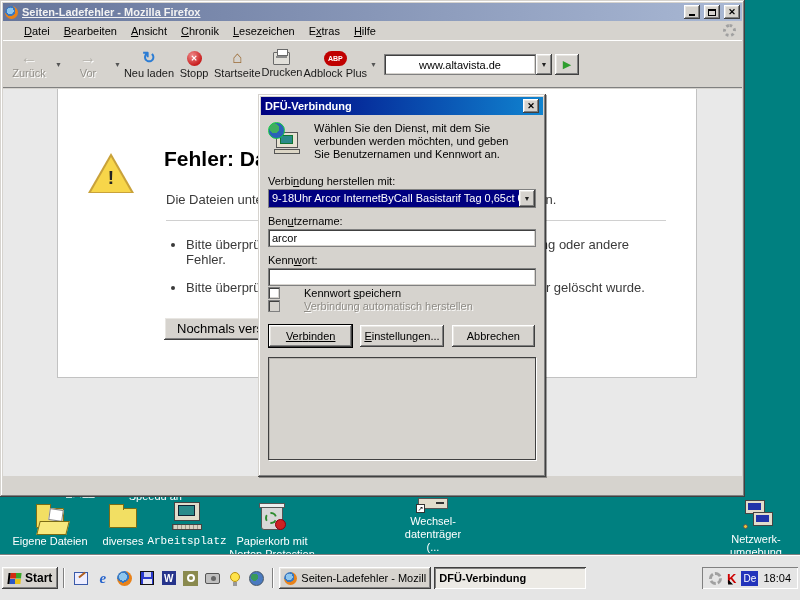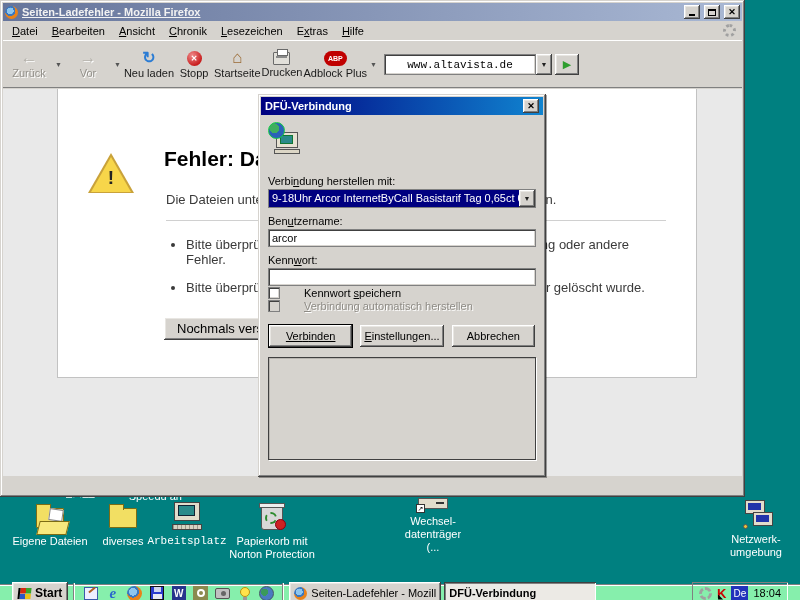--- a/index.html
+++ b/index.html
@@ -18,21 +18,21 @@
     box-shadow: inset -1px -1px 0 #404040, inset 1px 1px 0 #d6d3ce, inset -2px -2px 0 #808080, inset 2px 2px 0 #ffffff; }
   .titlebar { position:absolute; left:3px; top:3px; right:3px; height:18px;
     background:linear-gradient(90deg,#66759b,#a9b8d4); display:flex; align-items:center; padding:0 2px; gap:4px; }
   .titlebar .title { flex:1; color:#f2f2f2; font-size:11px; font-weight:bold; white-space:nowrap; overflow:hidden;text-decoration:underline; }
   .winbtn { width:16px; height:14px; display:flex; align-items:center; justify-content:center;
     font-size:9px; font-weight:bold; color:#000; }
   .glyph-min { width:6px; height:2px; background:#000; margin-top:6px; }
   .glyph-max { width:8px; height:7px; border:1px solid #000; border-top:2px solid #000; }
 
   .menubar { position:absolute; left:3px; top:21px; right:3px; height:20px; display:flex; align-items:center;
-    font-size:11px; color:#000; padding-left:2px; border-bottom:1px solid #fff; }
+    font-size:11px; color:#000; padding-left:14px; border-bottom:1px solid #fff; }
   .menu-item { padding:3px 7px; } .menu-item u { text-decoration:underline; }
   .throbber { margin-left:auto; margin-right:6px; width:13px; height:13px; border:3px dotted #a0a0a0; border-radius:50%; }
 
   .navbar { position:absolute; left:3px; top:42px; right:3px; height:46px; display:flex; align-items:center;
     padding:0 3px; gap:1px; border-bottom:1px solid #808080; }
   .navbtn { display:flex; flex-direction:column; align-items:center; justify-content:center;
     min-width:46px; height:42px; font-size:11px; color:#1a1a1a; gap:1px; }
   .navbtn.slim { min-width:38px; }
   .navbtn .lbl { white-space:nowrap; }
   .navbtn.disabled .lbl { color:#93908a; text-shadow:1px 1px 0 #fff; }
@@ -40,21 +40,21 @@
   .drop-caret { font-size:7px; color:#555; align-self:center; padding:0 2px; }
   .icon-reload { font-size:16px; line-height:16px; color:#2b7cd4; font-weight:bold; }
   .icon-stop { width:15px; height:15px; border-radius:50%; background:radial-gradient(circle at 35% 30%, #f08a8a, #c81e1e 70%);
     color:#fff; font-size:8px; font-weight:bold; display:flex; align-items:center; justify-content:center; }
   .icon-home { font-size:17px; line-height:16px; color:#9a6a34; }
   .icon-print { width:17px; height:13px; background:#e2e0da; border:1px solid #6a6a6a; border-radius:1px; position:relative; }
   .icon-print::before { content:""; position:absolute; left:3px; top:-4px; width:9px; height:5px; background:#fff; border:1px solid #6a6a6a; }
   .icon-print::after { content:""; position:absolute; left:2px; top:3px; width:11px; height:2px; background:#8a8a8a; }
   .icon-abp { background:#c00000; color:#fff; font-size:7px; font-weight:bold; border-radius:8px; padding:4px 4px; line-height:7px; }
   .urlbox { display:flex; align-items:center; margin:0 4px; }
-  #url-input { width:152px; height:21px; font-size:11px; text-align:center; font-family:Liberation Mono, monospace; padding:8px 2px; }
+  #url-input { width:152px; height:21px; font-size:11px; text-align:center; font-family:Liberation Sans, sans-serif; padding:8px 2px; }
   .combo-btn { width:16px; height:21px; display:flex; align-items:center; justify-content:center; font-size:7px; color:#222; }
   .go-btn { width:24px; height:21px; margin-left:3px; display:flex; align-items:center; justify-content:center;
     color:#2e9e2e; font-size:11px; }
   .icon-dwh { position:relative; width:16px; height:14px; }
   .icon-dwh i { position:absolute; width:6px; height:6px; border-radius:50%; background:#9a9a9a; box-shadow: inset 1px 1px 0 #d8d8d8; }
   .icon-dwh i:nth-child(1){ left:1px; top:6px; } .icon-dwh i:nth-child(2){ left:6px; top:2px; } .icon-dwh i:nth-child(3){ left:9px; top:7px; }
 
   
   .content { position:absolute; left:3px; top:89px; right:3px; bottom:21px; background:#e9e9e9; overflow:hidden; }
   .errorbox { position:absolute; left:54px; top:0; width:640px; height:289px; background:#fff;
@@ -133,22 +133,22 @@
     font-size:7px; line-height:8px; text-align:center; color:#000; }
   .net1 { position:absolute; left:6px; top:0; width:20px; height:14px; background:#e2dccb; border:1px solid #444; }
   .net1 i { position:absolute; left:2px; top:2px; width:13px; height:7px; background:#2233aa; display:block; }
   .net2 { position:absolute; left:14px; top:12px; width:20px; height:14px; background:#e2dccb; border:1px solid #444; }
   .net2 i { position:absolute; left:2px; top:2px; width:13px; height:7px; background:#2233aa; display:block; }
   .net-dot { position:absolute; left:4px; top:24px; width:5px; height:5px; background:#e8c23a; border:1px solid #555; border-radius:50%; }
   .clipped-strip { position:absolute; left:66px; top:497px; height:8px; display:flex; gap:34px; overflow:hidden; z-index:0; }
   .clipped-strip span { color:#fff; font-size:11px; line-height:17px; margin-top:-9px; white-space:nowrap; }
 
   
-  #taskbar { position:absolute; left:0; bottom:0; width:800px; height:15px; background:#86efac;
-    border-top:1px solid #fff; box-shadow:0 -1px 0 #808080; display:flex; align-items:center; padding:0 12px; gap:3px; z-index:30; }
+  #taskbar { position:absolute; left:0; bottom:0; width:800px; height:45px; background:#e5e5e5;
+    border-top:1px solid #fff; box-shadow:0 -1px 0 #808080; display:flex; align-items:center; padding:0 2px; gap:3px; z-index:30; }
   .start-btn { height:22px; display:flex; align-items:center; gap:4px; padding:0 6px; font-weight:bold; font-size:12px; color:#000; }
   .flag { width:13px; height:11px; transform:skewX(-6deg);
     background-image:linear-gradient(90deg,#d42a10 50%,#3aa62a 50%), linear-gradient(90deg,#2a57c8 50%,#e8c018 50%);
     background-size:100% 50%; background-position:0 0, 0 100%; background-repeat:no-repeat; border-left:2px solid #000; }
   .tb-sep { width:2px; height:20px; border-left:1px solid #808080; border-right:1px solid #fff; margin:0 2px; }
   .quicklaunch { display:flex; align-items:center; gap:5px; padding:0 2px; }
   .ql { width:17px; height:17px; display:flex; align-items:center; justify-content:center; }
   .ql-desktop { width:14px; height:13px; background:#eef; border:1px solid #3a5aaa; position:relative; }
   .ql-desktop::after { content:""; position:absolute; right:1px; top:1px; width:8px; height:2px; background:#b06020; transform:rotate(-40deg); }
   .ql-ie { color:#2a66cc; font:italic bold 15px "Liberation Serif", serif; }
@@ -278,20 +278,21 @@
   </div>
   <div class="dlg-body">
     <div class="intro">
       <span class="dun-icon">
         <span class="pc">
             <i></i>
           </span>
           <span class="base"></span>
           <span class="globe"></span>
       </span>
+      <p>Wählen Sie den Dienst, mit dem Sie verbunden werden möchten, und geben Sie Benutzernamen und Kennwort an.</p>
     </div>
     <div class="dlg-label">Verbi<u>n</u>dung herstellen mit:</div>
     <div class="combo">
       <span class="combo-sel">9-18Uhr Arcor InternetByCall Basistarif Tag 0,65ct 01</span>
       <span class="combo-btn bevel-out">▼</span>
     </div>
     <div class="dlg-label">Ben<u>u</u>tzername:</div>
     <input class="dlg-input field" value="arcor" style="">
     <div class="dlg-label">Kenn<u>w</u>ort:</div>
     <input class="dlg-input field" value="" style="">

